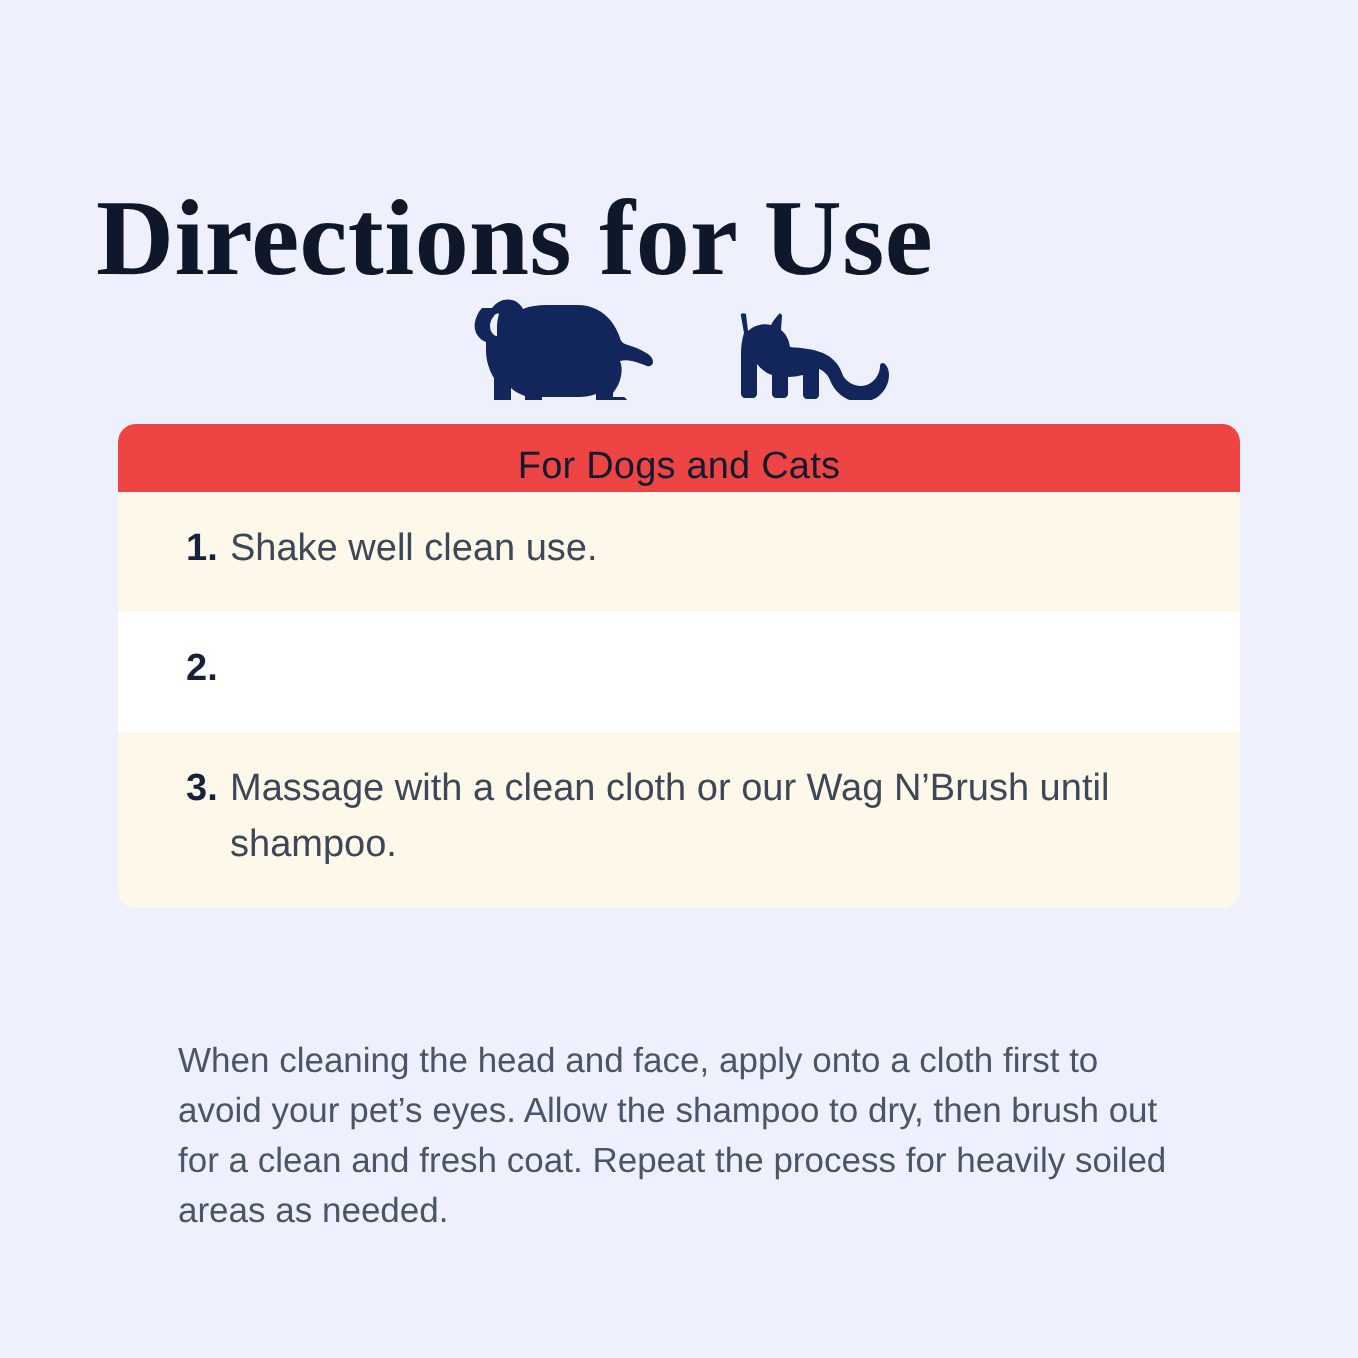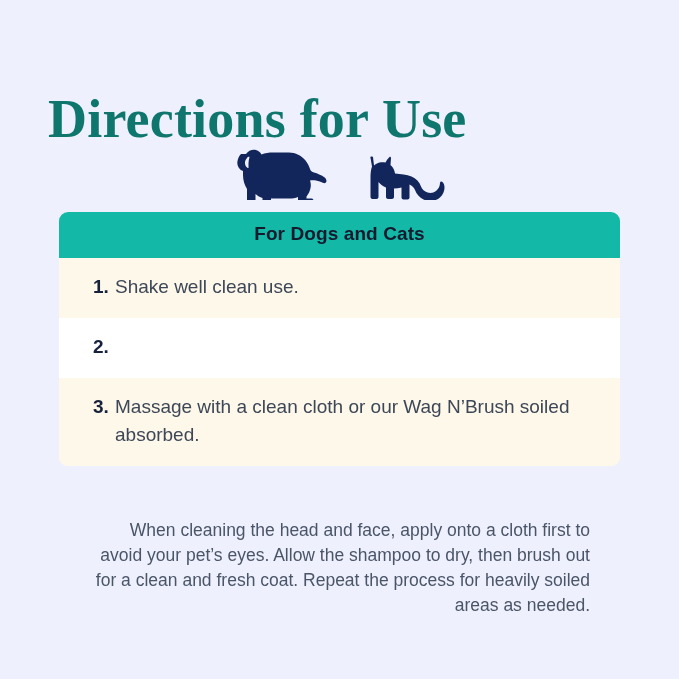--- a/index.html
+++ b/index.html
@@ -24,21 +24,21 @@
   
   .page-title {
     position: absolute;
     left: 48px;
     top: 52px;
     font-family: "Liberation Serif", "DejaVu Serif", serif;
     font-size: 54px;
     line-height: 62px;
     font-weight: 700;
     letter-spacing: 0.2px;
-    color: #0f766e;
+    color: #0f172a;
     white-space: nowrap;
   }
 
   
   .pets {
     position: absolute;
     left: 0;
     top: 138px;
     width: 679px;
     height: 62px;
@@ -55,25 +55,25 @@
   .card {
     position: absolute;
     left: 59px;
     top: 212px;
     width: 561px;
     border-radius: 9px;
     overflow: hidden;
     background: #fffdf2;
   }
   .card-header {
-    background: #14b8a6;
+    background: #ef4444;
     text-align: center;
-    padding: 11px 14px 13px;
+    padding: 11px 14px 1px;
     font-size: 19px;
-    font-weight: 700;
+    font-weight: 400;
     letter-spacing: 0.1px;
     color: #121a2e;
   }
   .steps { display: block; }
   .step {
     display: flex;
     align-items: flex-start;
     padding: 15px 34px 17px;
     font-size: 19px;
     line-height: 28px;
@@ -91,21 +91,21 @@
     flex: 1 1 auto;
     font-weight: 400;
   }
 
   
   .note {
     position: absolute;
     left: 89px;
     top: 500px;
     width: 501px;
-    text-align: right;
+    text-align: left;
     font-size: 17.5px;
     line-height: 25px;
     color: #4b5568;
   }
 </style>
 </head>
 <body>
 
 <div class="page">
 
@@ -135,21 +135,21 @@
         <span class="step-number">1.</span>
         <span class="step-text">Shake well clean use.</span>
       </div>
 
       <div class="step alt">
         <span class="step-number">2.</span>
       </div>
 
       <div class="step">
         <span class="step-number">3.</span>
-        <span class="step-text">Massage with a clean cloth or our Wag N’Brush soiled absorbed.</span>
+        <span class="step-text">Massage with a clean cloth or our Wag N’Brush until shampoo.</span>
       </div>
 
     </div>
   </div>
 
   <p class="note">When cleaning the head and face, apply onto a cloth first to avoid your pet’s eyes. Allow the shampoo to dry, then brush out for a clean and fresh coat. Repeat the process for heavily soiled areas as needed.</p>
 
 </div>
 
 </body></html>

